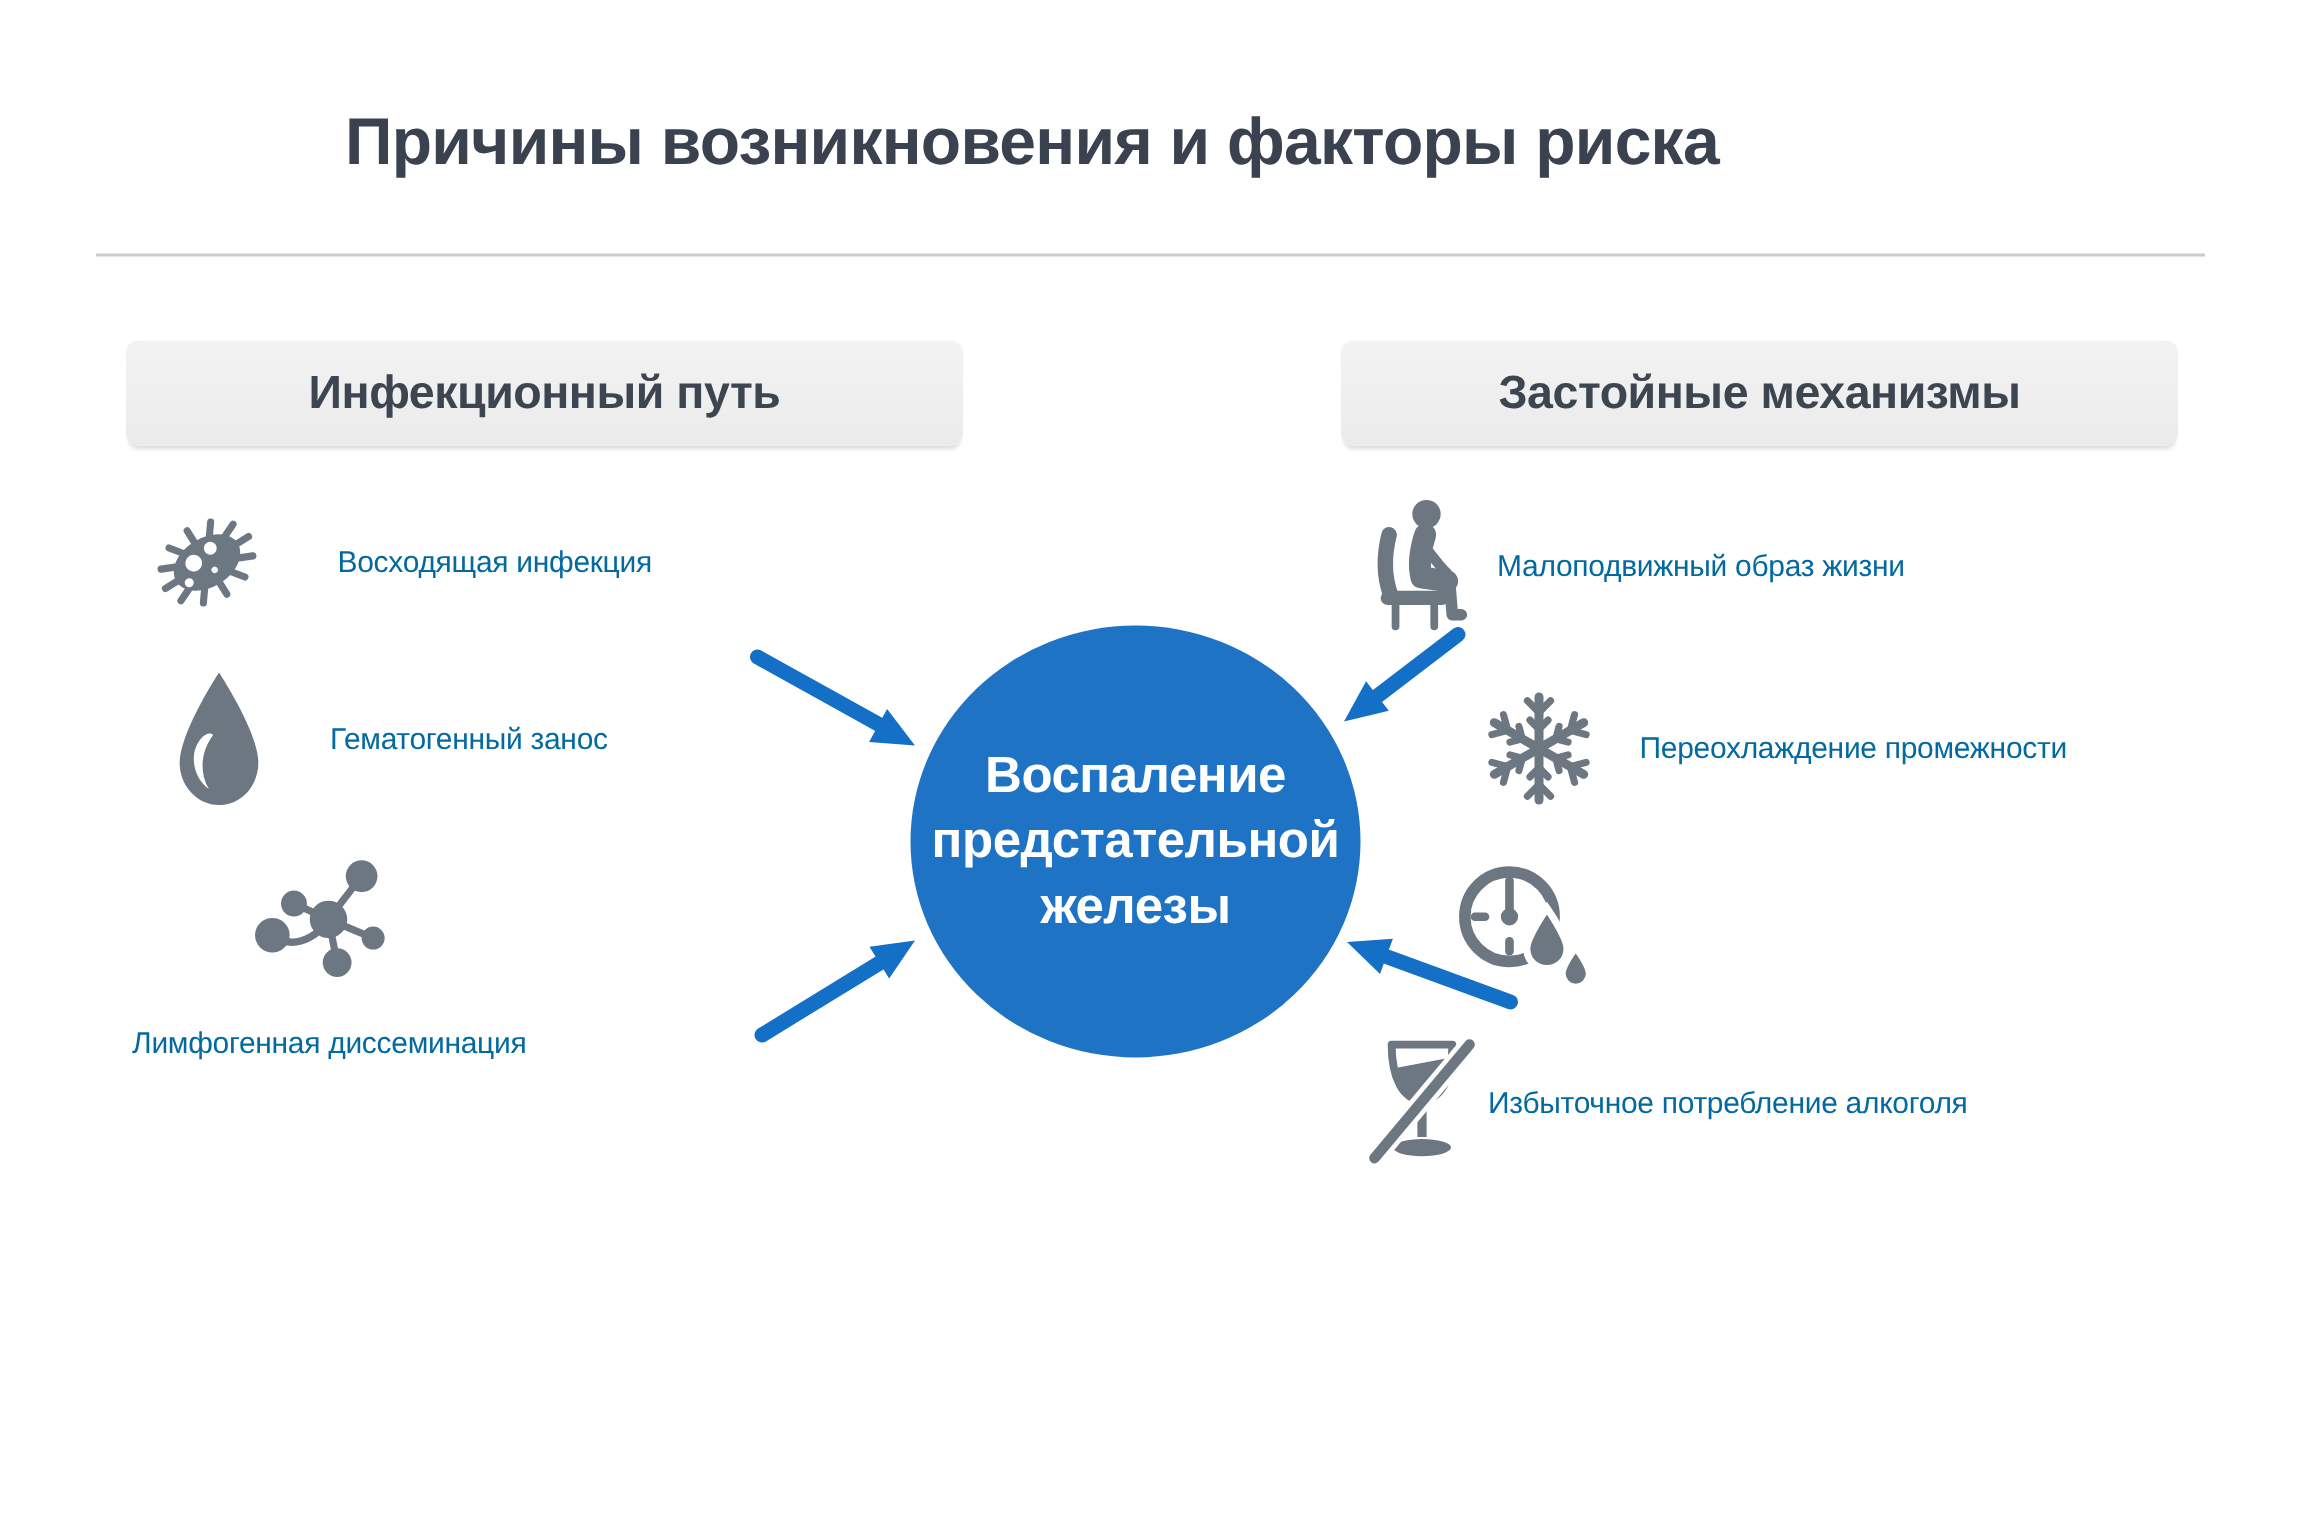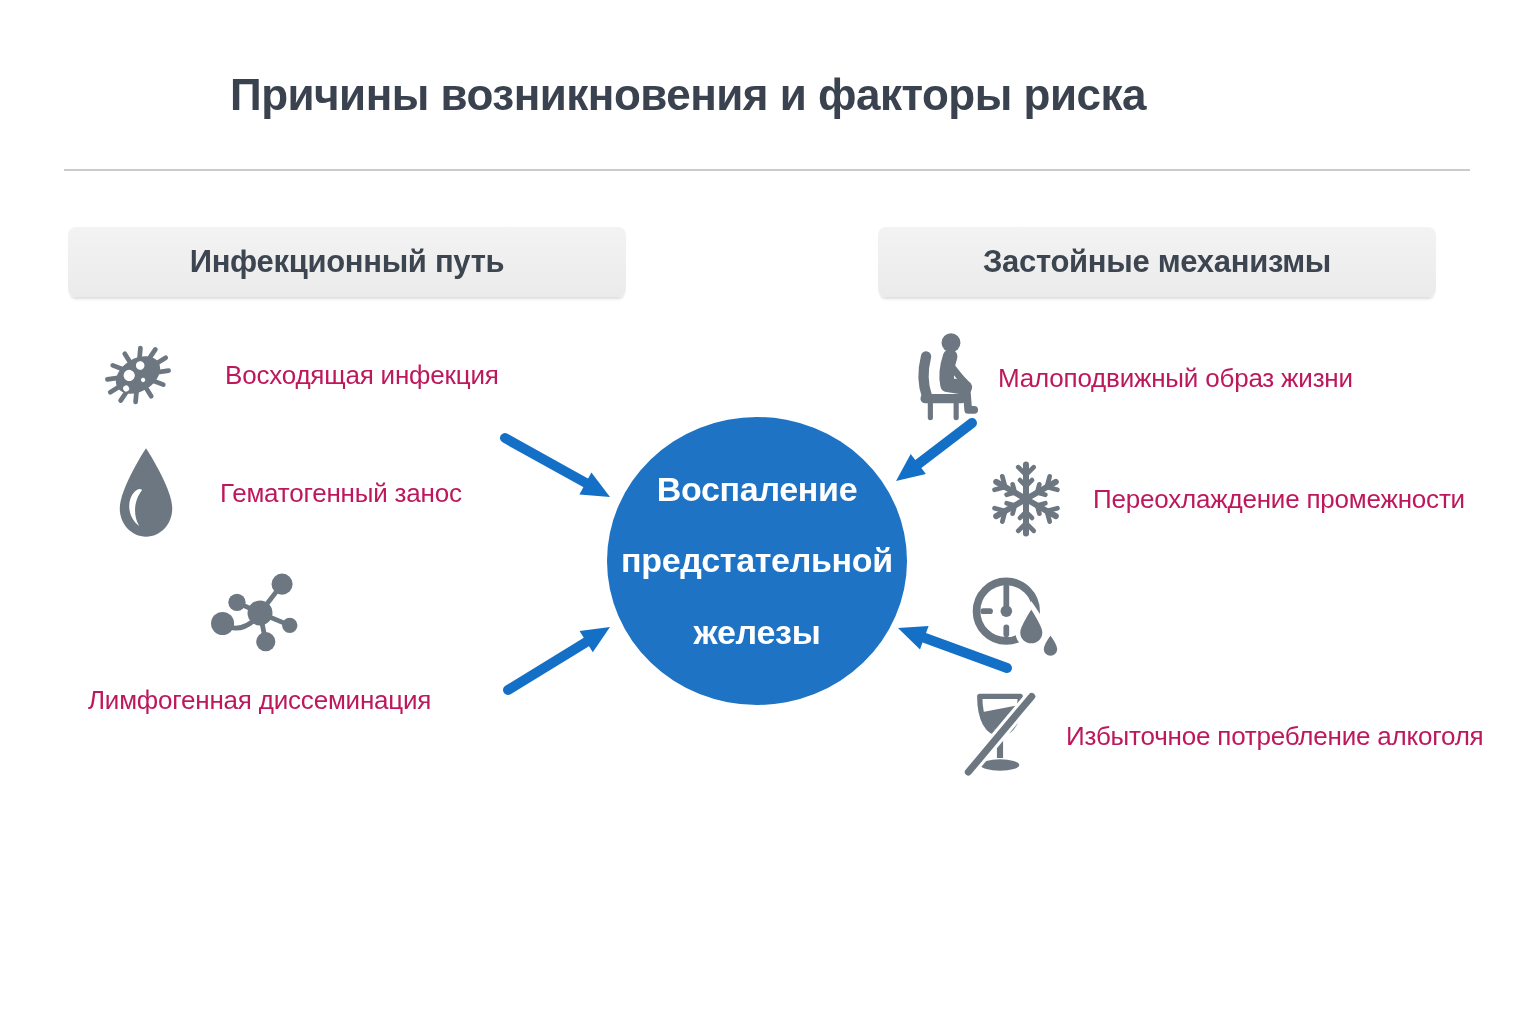--- a/index.html
+++ b/index.html
@@ -18,40 +18,39 @@
   }
   .divider{
     position:absolute;left:64px;top:169px;width:1406px;height:2px;
     background:#c9cbcd;
   }
   .header-box{
     position:absolute;top:227px;width:558px;height:70px;
     background:linear-gradient(180deg,#f3f3f4 0%,#ebebec 100%);
     border-radius:8px;
     box-shadow:0 4px 3px -2px rgba(0,0,0,0.14);
-    display:flex;align-items:center;justify-content:center;
+    display:flex;align-items:center;justify-content:center;margin-left:16px;
   }
   .header-box.left{left:68px;}
   .header-box.right{left:878px;}
   .header-box span{
     font-size:31px;font-weight:700;color:#3d4650;letter-spacing:-0.3px;
   }
   .item{
     position:absolute;display:flex;align-items:center;
   }
   .item .label{
-    font-size:26px;color:#be185d;letter-spacing:-0.2px;white-space:nowrap;
+    font-size:20px;color:#0369a1;letter-spacing:-0.2px;white-space:nowrap;
   }
   .icon-wrap{display:flex;align-items:center;justify-content:center;}
   .center-circle{
     position:absolute;left:607px;top:417px;width:300px;height:288px;
     background:#1e73c4;border-radius:50%;
     display:flex;flex-direction:column;align-items:center;justify-content:center;
     text-align:center;
-    gap:28px;
   }
   .center-circle span{
     color:#ffffff;font-size:34px;font-weight:700;line-height:1.27;
     letter-spacing:-0.3px;
   }
   .arrows{position:absolute;left:0;top:0;width:1536px;height:1024px;pointer-events:none;}
 </style>
 </head>
 <body>
 
@@ -175,21 +174,21 @@
         <line x1="18" y1="46" x2="25" y2="46" stroke="#6d7781" stroke-width="6" stroke-linecap="round"></line>
         <line x1="42" y1="63" x2="42" y2="70" stroke="#6d7781" stroke-width="6" stroke-linecap="round"></line>
         <line x1="42" y1="46" x2="42" y2="21" stroke="#6d7781" stroke-width="6" stroke-linecap="round"></line>
         <circle cx="42" cy="46" r="6" fill="#6d7781"></circle>
         <path d="M68,40 C68,40 54,60 54,68 C54,76 60,82 68,82 C76,82 82,76 82,68 C82,60 68,40 68,40 Z" fill="#6d7781" stroke="#ffffff" stroke-width="5"></path>
         <path d="M88,68 C88,68 79,80 79,85.5 C79,90.5 83,94.5 88,94.5 C93,94.5 97,90.5 97,85.5 C97,80 88,68 88,68 Z" fill="#6d7781" stroke="#ffffff" stroke-width="4"></path>
       </svg>
     </span>
   </div>
 
-  <div class="item" style="left:956px;top:686px;height:100px;gap:22px;">
+  <div class="item" style="left:904px;top:686px;height:100px;">
     <span class="icon-wrap">
       <svg width="88" height="98" viewBox="0 0 100 110">
         <path d="M27,10 L73,10 C73,36 64,52 50,52 C36,52 27,36 27,10 Z" fill="none" stroke="#6d7781" stroke-width="6" stroke-linejoin="round"></path>
         <path d="M29,28 L71,20 C69,38 61,49 50,49 C39,49 31,40 29,28 Z" fill="#6d7781"></path>
         <line x1="50" y1="52" x2="50" y2="80" stroke="#6d7781" stroke-width="7"></line>
         <ellipse cx="50" cy="88" rx="22" ry="6.5" fill="#6d7781"></ellipse>
         <line x1="14" y1="96" x2="86" y2="10" stroke="#ffffff" stroke-width="15"></line>
         <line x1="14" y1="96" x2="86" y2="10" stroke="#6d7781" stroke-width="8" stroke-linecap="round"></line>
       </svg>
     </span>

